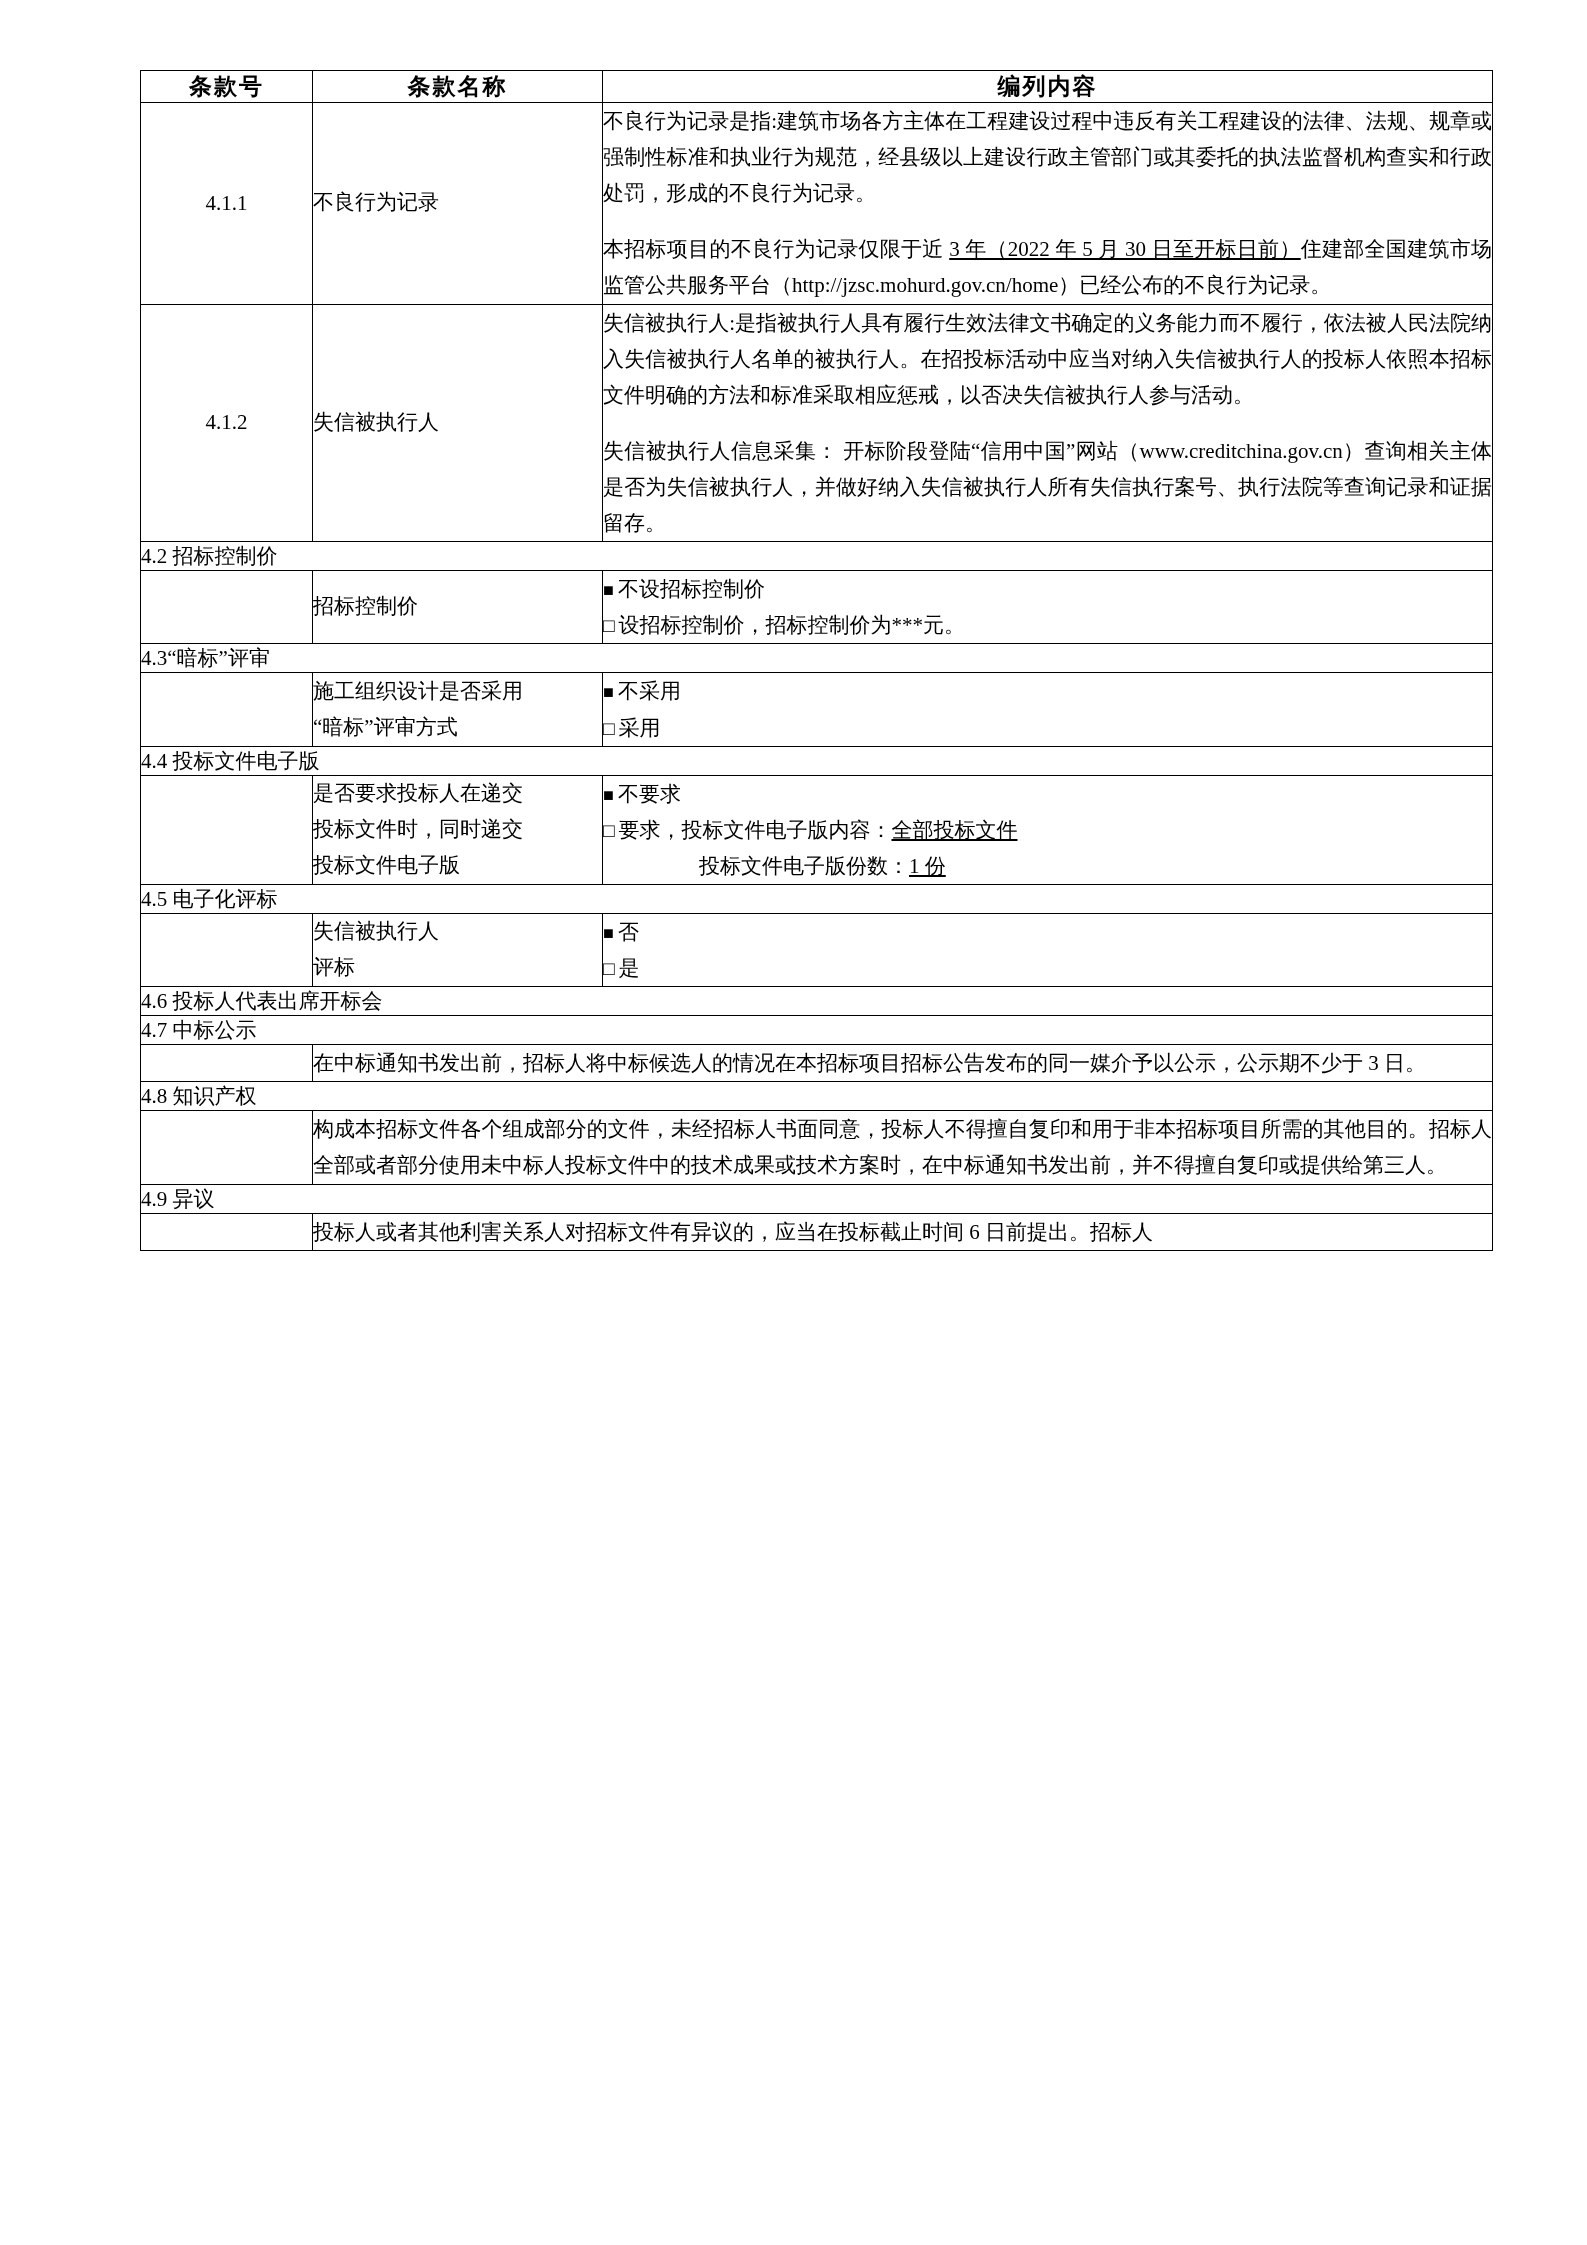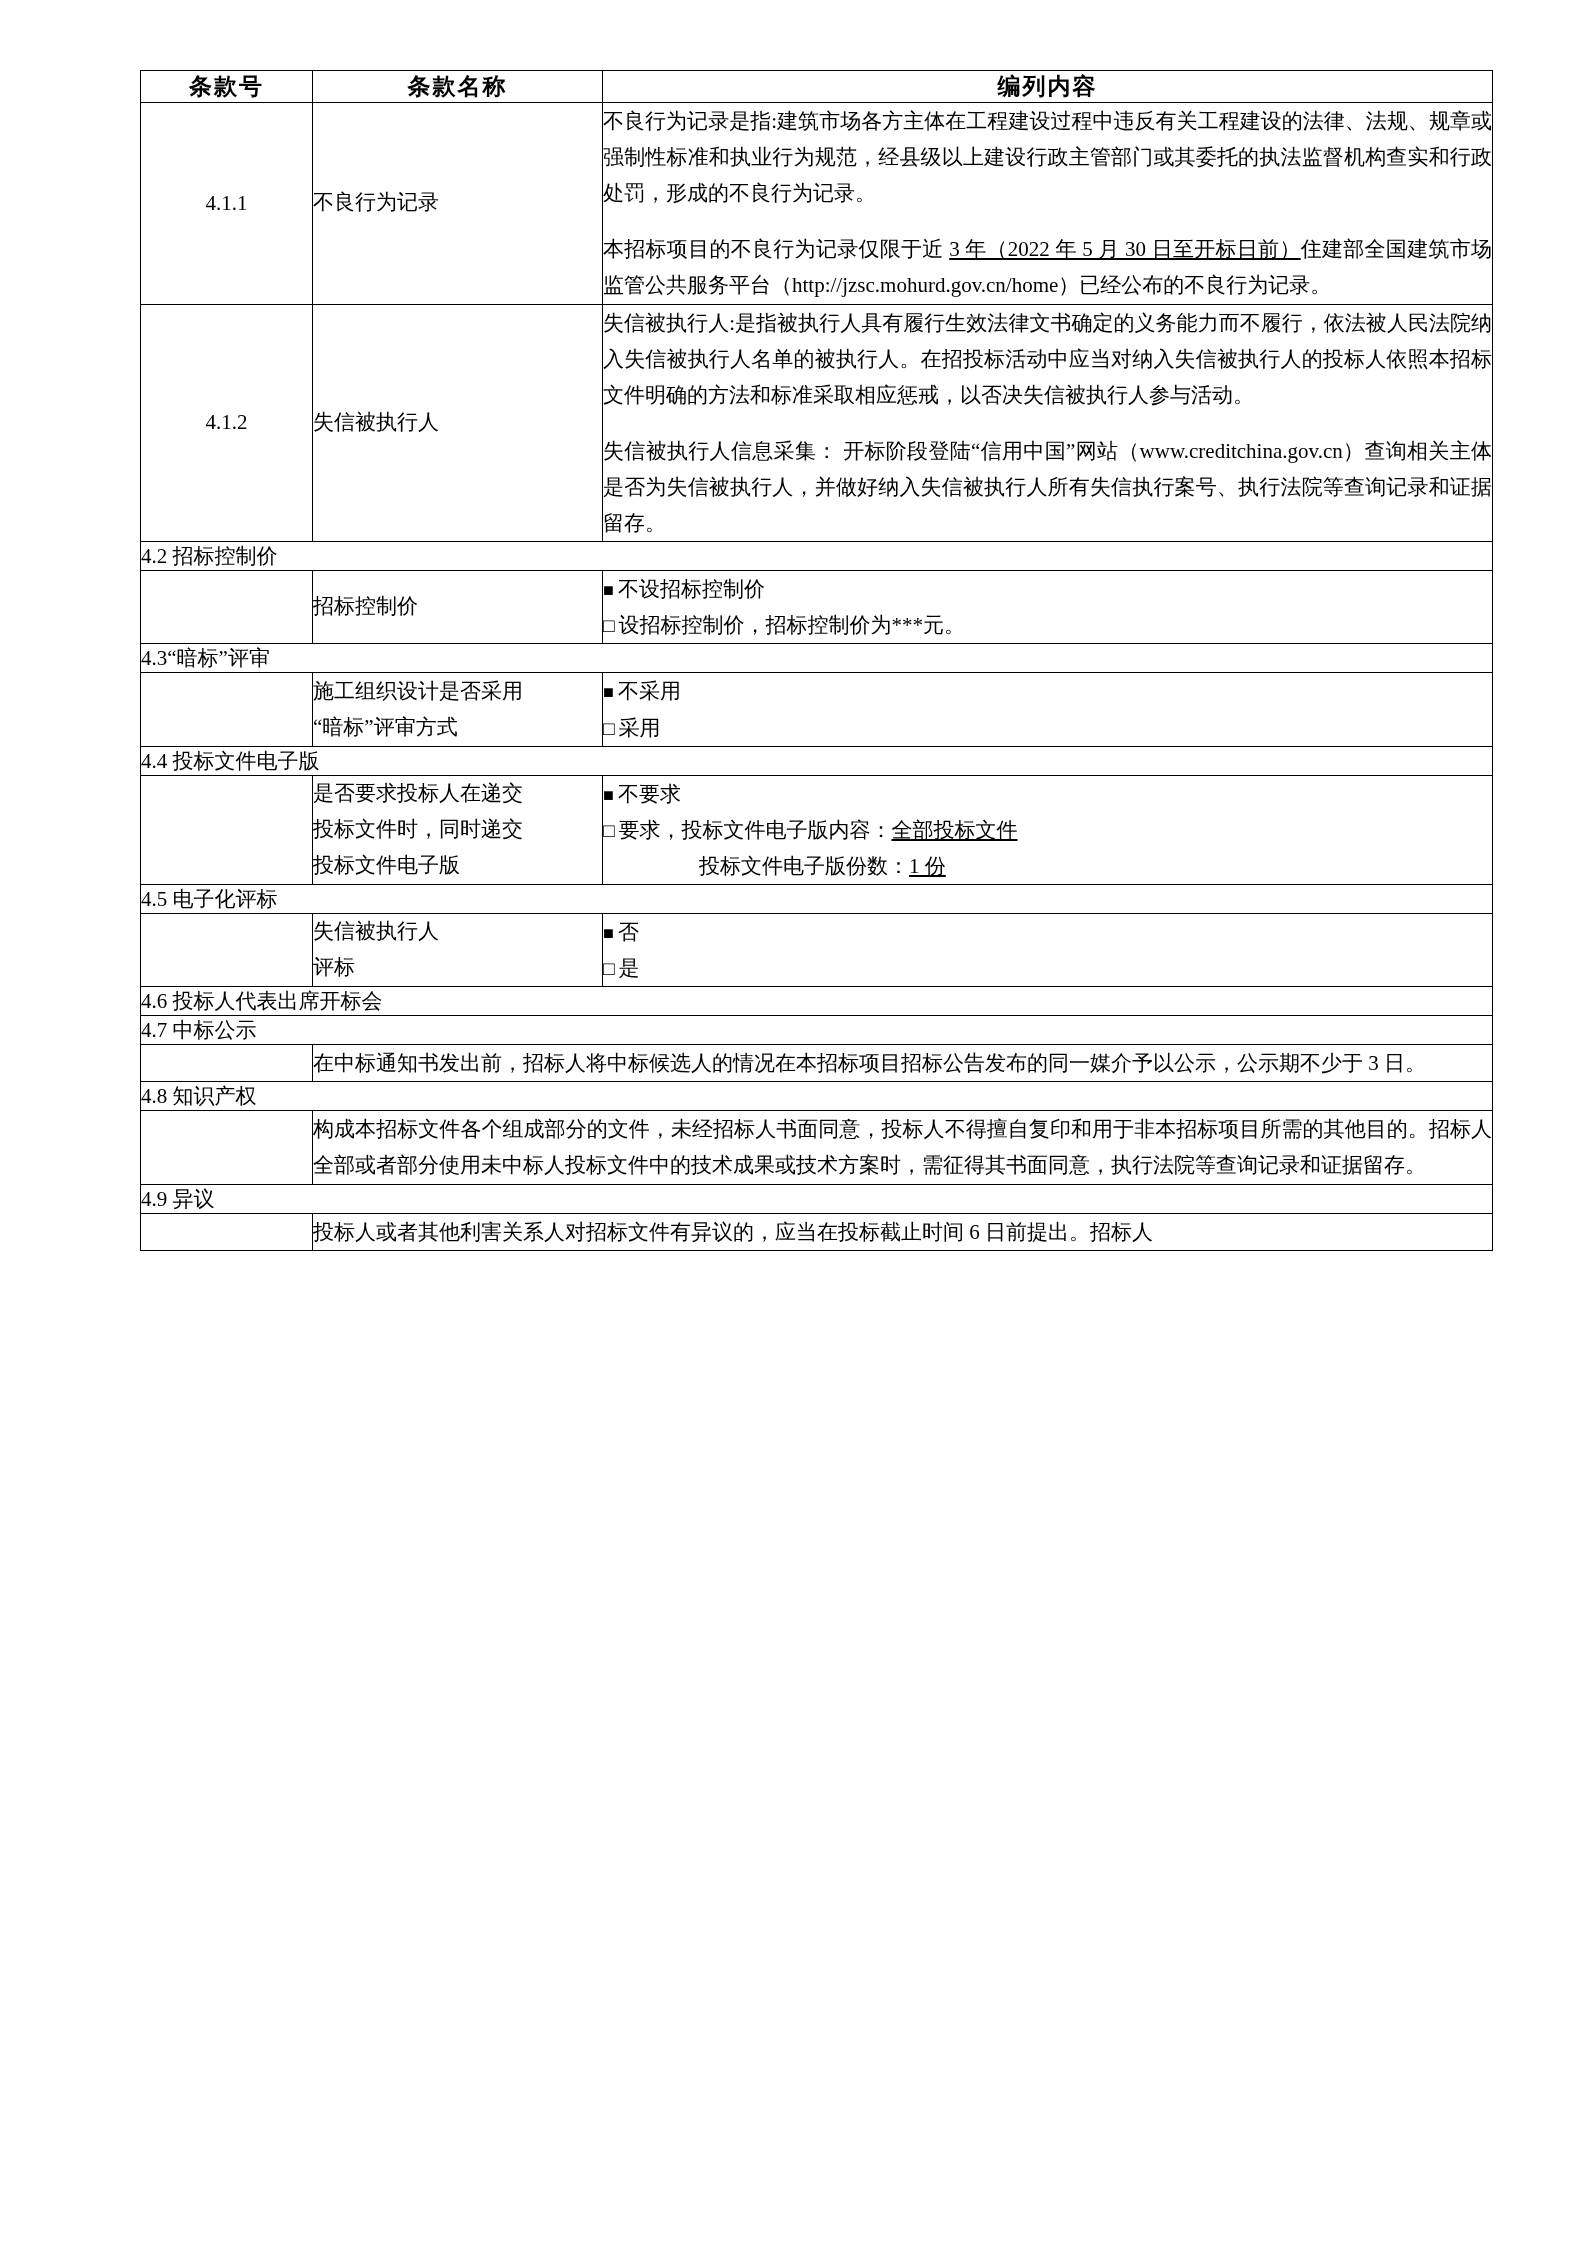--- a/index.html
+++ b/index.html
@@ -189,21 +189,21 @@
       <tr>
         <td class="cell-num"></td>
         <td colspan="2" class="cell-body">在中标通知书发出前，招标人将中标候选人的情况在本招标项目招标公告发布的同一媒介予以公示，公示期不少于 3 日。</td>
       </tr>
 
       <tr class="section-row">
         <td colspan="3" class="sec-label">4.8 知识产权</td>
       </tr>
       <tr>
         <td class="cell-num"></td>
-        <td colspan="2" class="cell-body">构成本招标文件各个组成部分的文件，未经招标人书面同意，投标人不得擅自复印和用于非本招标项目所需的其他目的。招标人全部或者部分使用未中标人投标文件中的技术成果或技术方案时，需征得其书面同意，执行法院等查询记录和证据留存。</td>
+        <td colspan="2" class="cell-body">构成本招标文件各个组成部分的文件，未经招标人书面同意，投标人不得擅自复印和用于非本招标项目所需的其他目的。招标人全部或者部分使用未中标人投标文件中的技术成果或技术方案时，在中标通知书发出前，并不得擅自复印或提供给第三人。</td>
       </tr>
 
       <tr class="section-row">
         <td colspan="3" class="sec-label">4.9 异议</td>
       </tr>
       <tr>
         <td class="cell-num"></td>
         <td colspan="2" class="cell-body">投标人或者其他利害关系人对招标文件有异议的，应当在投标截止时间 6 日前提出。招标人</td>
       </tr>
     </tbody>

